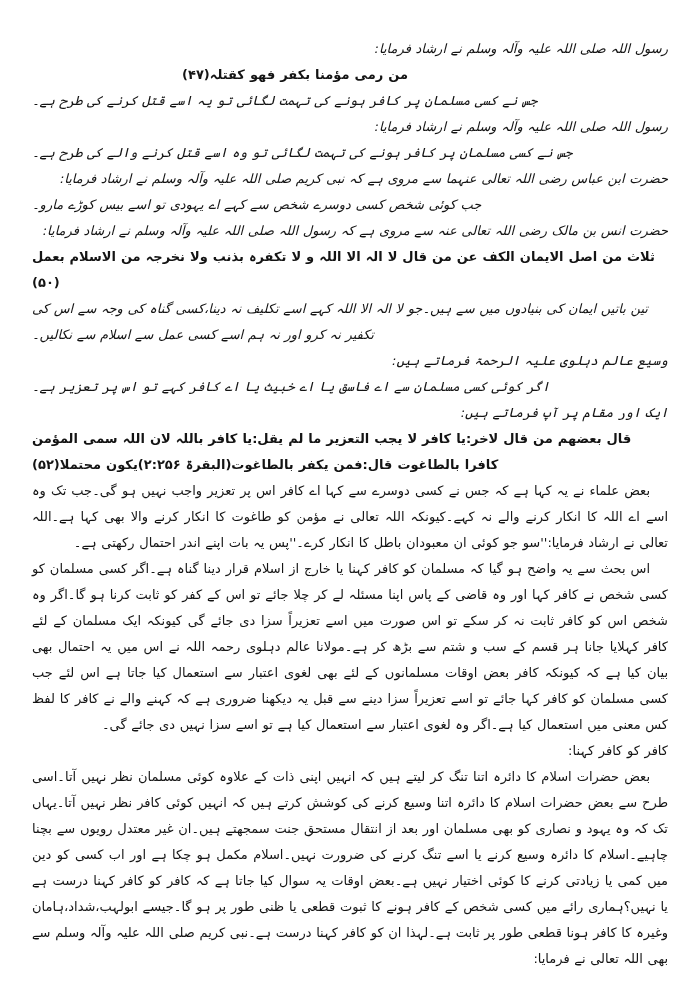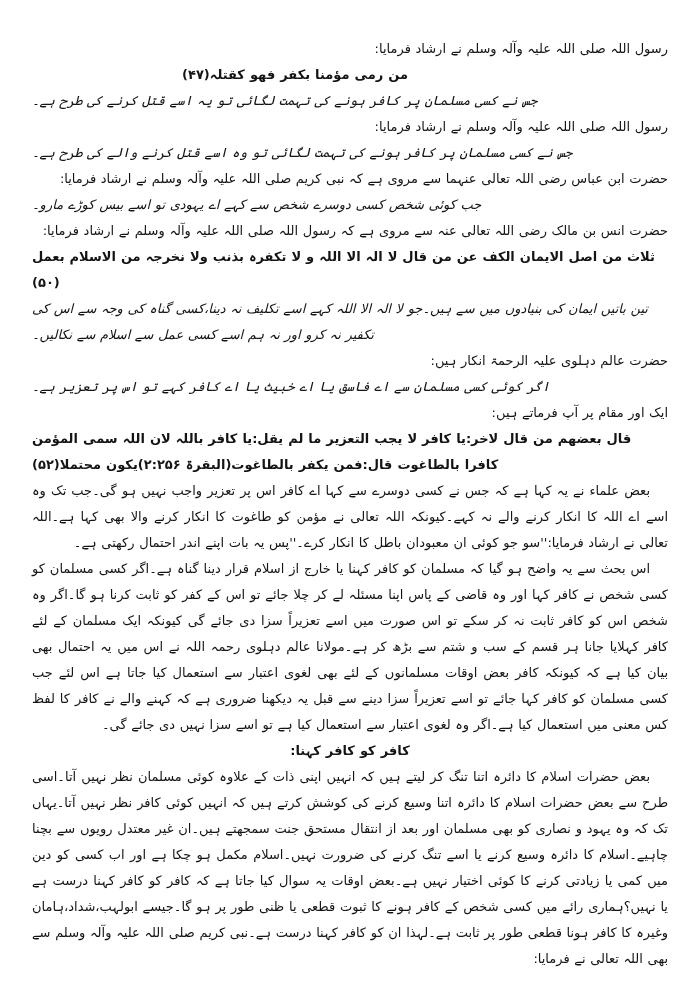--- a/index.html
+++ b/index.html
@@ -15,52 +15,52 @@
     overflow: hidden;
     font-family: "DejaVu Sans", sans-serif;
     color: #141414;
   }
   .page p {
     margin: 0;
     font-size: 13px;
     line-height: 26px;
     word-spacing: 0.5px;
   }
-  .narration { text-align: right; }
+  .narration { text-align: right; font-style: italic; }
   .translation { text-align: left; font-style: italic; }
   .arabic {
     text-align: left;
     font-weight: bold;
     font-size: 13.5px;
     line-height: 26px;
   }
   .arabic.short { padding-left: 0; padding-right: 150px; direction: rtl; }
   
   .arabic.short { padding-right: 0; margin-left: 150px; }
   .para {
     text-align: justify;
     text-indent: 18px;
   }
-  .heading { text-align: center; font-weight: bold; }
+  .heading { text-align: right; }
 </style>
 </head>
 <body>
 
 <div class="page" dir="rtl">
   <p class="narration">رسول اللہ صلی اللہ علیہ وآلہ وسلم نے ارشاد فرمایا:</p>
   <p class="arabic short">من رمی مؤمنا بکفر فھو کقتلہ(۴۷)</p>
   <p class="translation">جس نے کسی مسلمان پر کافر ہونے کی تہمت لگائی تو یہ اسے قتل کرنے کی طرح ہے۔</p>
   <p class="narration">رسول اللہ صلی اللہ علیہ وآلہ وسلم نے ارشاد فرمایا:</p>
   <p class="translation">جس نے کسی مسلمان پر کافر ہونے کی تہمت لگائی تو وہ اسے قتل کرنے والے کی طرح ہے۔</p>
   <p class="narration">حضرت ابن عباس رضی اللہ تعالی عنہما سے مروی ہے کہ نبی کریم صلی اللہ علیہ وآلہ وسلم نے ارشاد فرمایا:</p>
   <p class="translation">جب کوئی شخص کسی دوسرے شخص سے کہے اے یہودی تو اسے بیس کوڑے مارو۔</p>
   <p class="narration">حضرت انس بن مالک رضی اللہ تعالی عنہ سے مروی ہے کہ رسول اللہ صلی اللہ علیہ وآلہ وسلم نے ارشاد فرمایا:</p>
   <p class="arabic">ثلاث من اصل الایمان الکف عن من قال لا الہ الا اللہ و لا تکفرہ بذنب ولا نخرجہ من الاسلام بعمل (۵۰)</p>
   <p class="translation">تین باتیں ایمان کی بنیادوں میں سے ہیں۔جو لا الہ الا اللہ کہے اسے تکلیف نہ دینا،کسی گناہ کی وجہ سے اس کی تکفیر نہ کرو اور نہ ہم اسے کسی عمل سے اسلام سے نکالیں۔</p>
-  <p class="narration">حضرت عالم دہلوی علیہ الرحمۃ انکار ہیں:</p>
+  <p class="narration">وسیع عالم دہلوی علیہ الرحمۃ فرماتے ہیں:</p>
   <p class="translation">اگر کوئی کسی مسلمان سے اے فاسق یا اے خبیث یا اے کافر کہے تو اس پر تعزیر ہے۔</p>
   <p class="narration">ایک اور مقام پر آپ فرماتے ہیں:</p>
   <p class="arabic">قال بعضھم من قال لاخر:یا کافر لا یجب التعزیر ما لم یقل:یا کافر باللہ لان اللہ سمی المؤمن کافرا بالطاغوت قال:فمن یکفر بالطاغوت(البقرۃ ۲:۲۵۶)یکون محتملا(۵۲)</p>
   <p class="para">بعض علماء نے یہ کہا ہے کہ جس نے کسی دوسرے سے کہا اے کافر اس پر تعزیر واجب نہیں ہو گی۔جب تک وہ اسے اے اللہ کا انکار کرنے والے نہ کہے۔کیونکہ اللہ تعالی نے مؤمن کو طاغوت کا انکار کرنے والا بھی کہا ہے۔اللہ تعالی نے ارشاد فرمایا:''سو جو کوئی ان معبودان باطل کا انکار کرے۔''پس یہ بات اپنے اندر احتمال رکھتی ہے۔</p>
   <p class="para">اس بحث سے یہ واضح ہو گیا کہ مسلمان کو کافر کہنا یا خارج از اسلام قرار دینا گناہ ہے۔اگر کسی مسلمان کو کسی شخص نے کافر کہا اور وہ قاضی کے پاس اپنا مسئلہ لے کر چلا جائے تو اس کے کفر کو ثابت کرنا ہو گا۔اگر وہ شخص اس کو کافر ثابت نہ کر سکے تو اس صورت میں اسے تعزیراً سزا دی جائے گی کیونکہ ایک مسلمان کے لئے کافر کہلایا جانا ہر قسم کے سب و شتم سے بڑھ کر ہے۔مولانا عالم دہلوی رحمہ اللہ نے اس میں یہ احتمال بھی بیان کیا ہے کہ کیونکہ کافر بعض اوقات مسلمانوں کے لئے بھی لغوی اعتبار سے استعمال کیا جاتا ہے اس لئے جب کسی مسلمان کو کافر کہا جائے تو اسے تعزیراً سزا دینے سے قبل یہ دیکھنا ضروری ہے کہ کہنے والے نے کافر کا لفظ کس معنی میں استعمال کیا ہے۔اگر وہ لغوی اعتبار سے استعمال کیا ہے تو اسے سزا نہیں دی جائے گی۔</p>
   <p class="heading">کافر کو کافر کہنا:</p>
   <p class="para">بعض حضرات اسلام کا دائرہ اتنا تنگ کر لیتے ہیں کہ انہیں اپنی ذات کے علاوہ کوئی مسلمان نظر نہیں آتا۔اسی طرح سے بعض حضرات اسلام کا دائرہ اتنا وسیع کرنے کی کوشش کرتے ہیں کہ انہیں کوئی کافر نظر نہیں آتا۔یہاں تک کہ وہ یہود و نصاری کو بھی مسلمان اور بعد از انتقال مستحق جنت سمجھتے ہیں۔ان غیر معتدل رویوں سے بچنا چاہیے۔اسلام کا دائرہ وسیع کرنے یا اسے تنگ کرنے کی ضرورت نہیں۔اسلام مکمل ہو چکا ہے اور اب کسی کو دین میں کمی یا زیادتی کرنے کا کوئی اختیار نہیں ہے۔بعض اوقات یہ سوال کیا جاتا ہے کہ کافر کو کافر کہنا درست ہے یا نہیں؟ہماری رائے میں کسی شخص کے کافر ہونے کا ثبوت قطعی یا ظنی طور پر ہو گا۔جیسے ابولہب،شداد،ہامان وغیرہ کا کافر ہونا قطعی طور پر ثابت ہے۔لہذا ان کو کافر کہنا درست ہے۔نبی کریم صلی اللہ علیہ وآلہ وسلم سے بھی اللہ تعالی نے فرمایا:</p>
 </div>
 
 </body></html>

